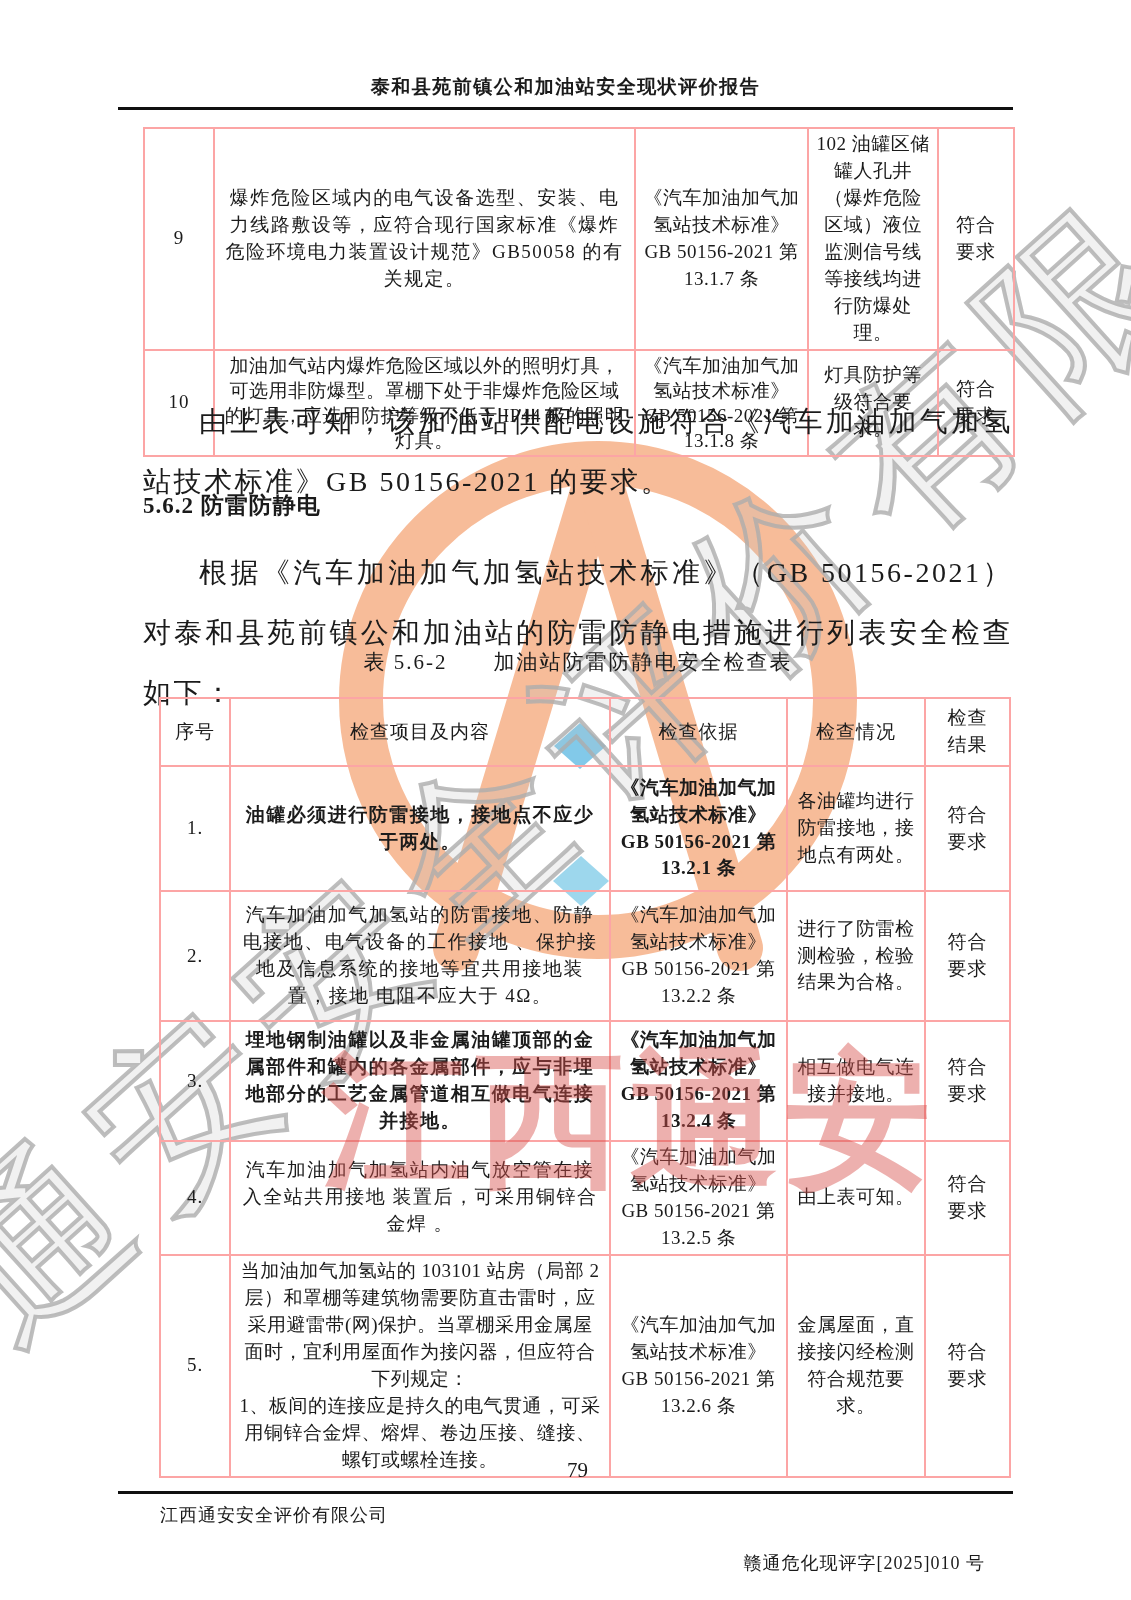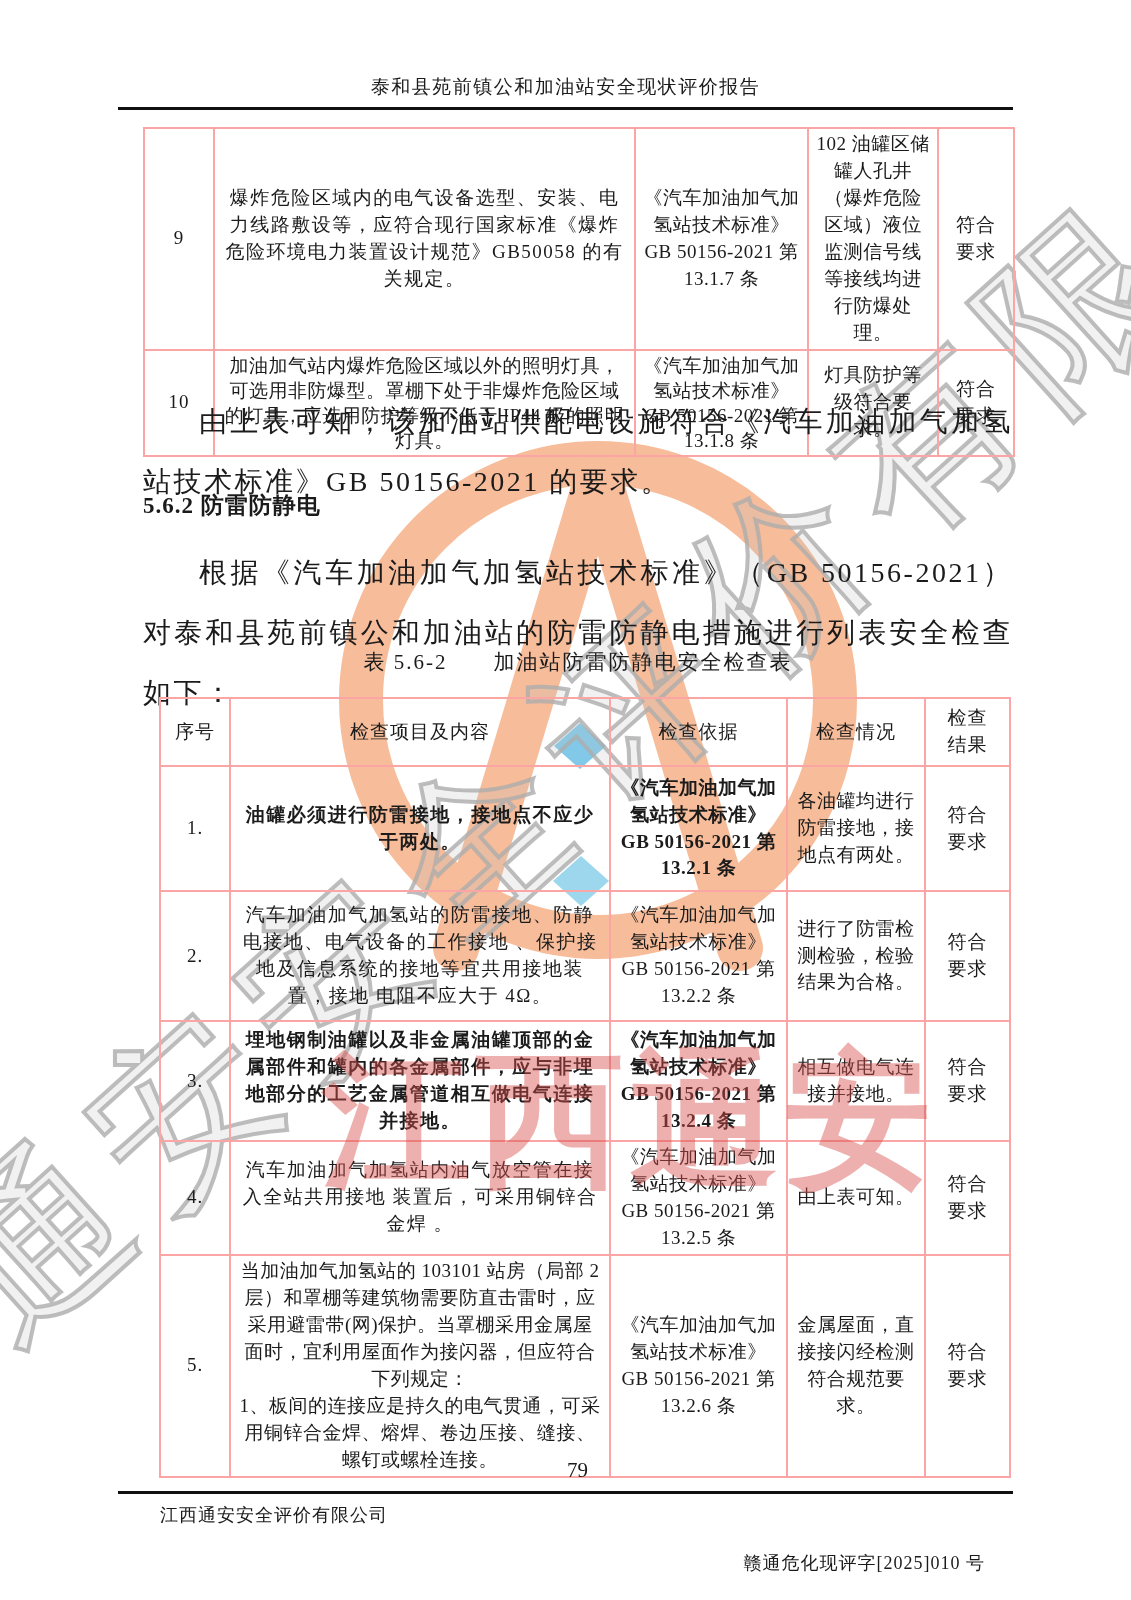--- a/index.html
+++ b/index.html
@@ -22,21 +22,21 @@
   }
   .wm-red {
     position:absolute; left:322px; top:1022px; z-index:6;
     font-family:"Liberation Sans", sans-serif; font-weight:bold;
     font-size:148px; letter-spacing:6px; white-space:nowrap;
     color:rgba(214,80,76,0.45);
   }
   .content { position:absolute; inset:0; z-index:3; }
   
   .header-title { position:absolute; top:74px; left:0; width:100%; text-align:center;
-    font-size:19px; letter-spacing:1.5px; }
+    font-size:19px; letter-spacing:1.5px;font-weight:bold; }
   .rule { position:absolute; left:118px; width:895px; background:#101010; }
   .rule-top { top:107px; height:3px; }
   .rule-bottom { top:1491px; height:3px; }
   .page-num { position:absolute; top:1458px; left:12px; width:100%; text-align:center; font-size:21px; }
   .footer-left { position:absolute; top:1503px; left:160px; font-size:18px; letter-spacing:1px; }
   .footer-right { position:absolute; top:1503px; right:146px; font-size:18px; letter-spacing:1px;margin-top:48px; }
   
   .para { position:absolute; left:143px; width:870px; font-size:28px;
     line-height:60px; letter-spacing:2.5px; text-indent:2em; text-align:justify; }
   .para1 { top:392px; }

